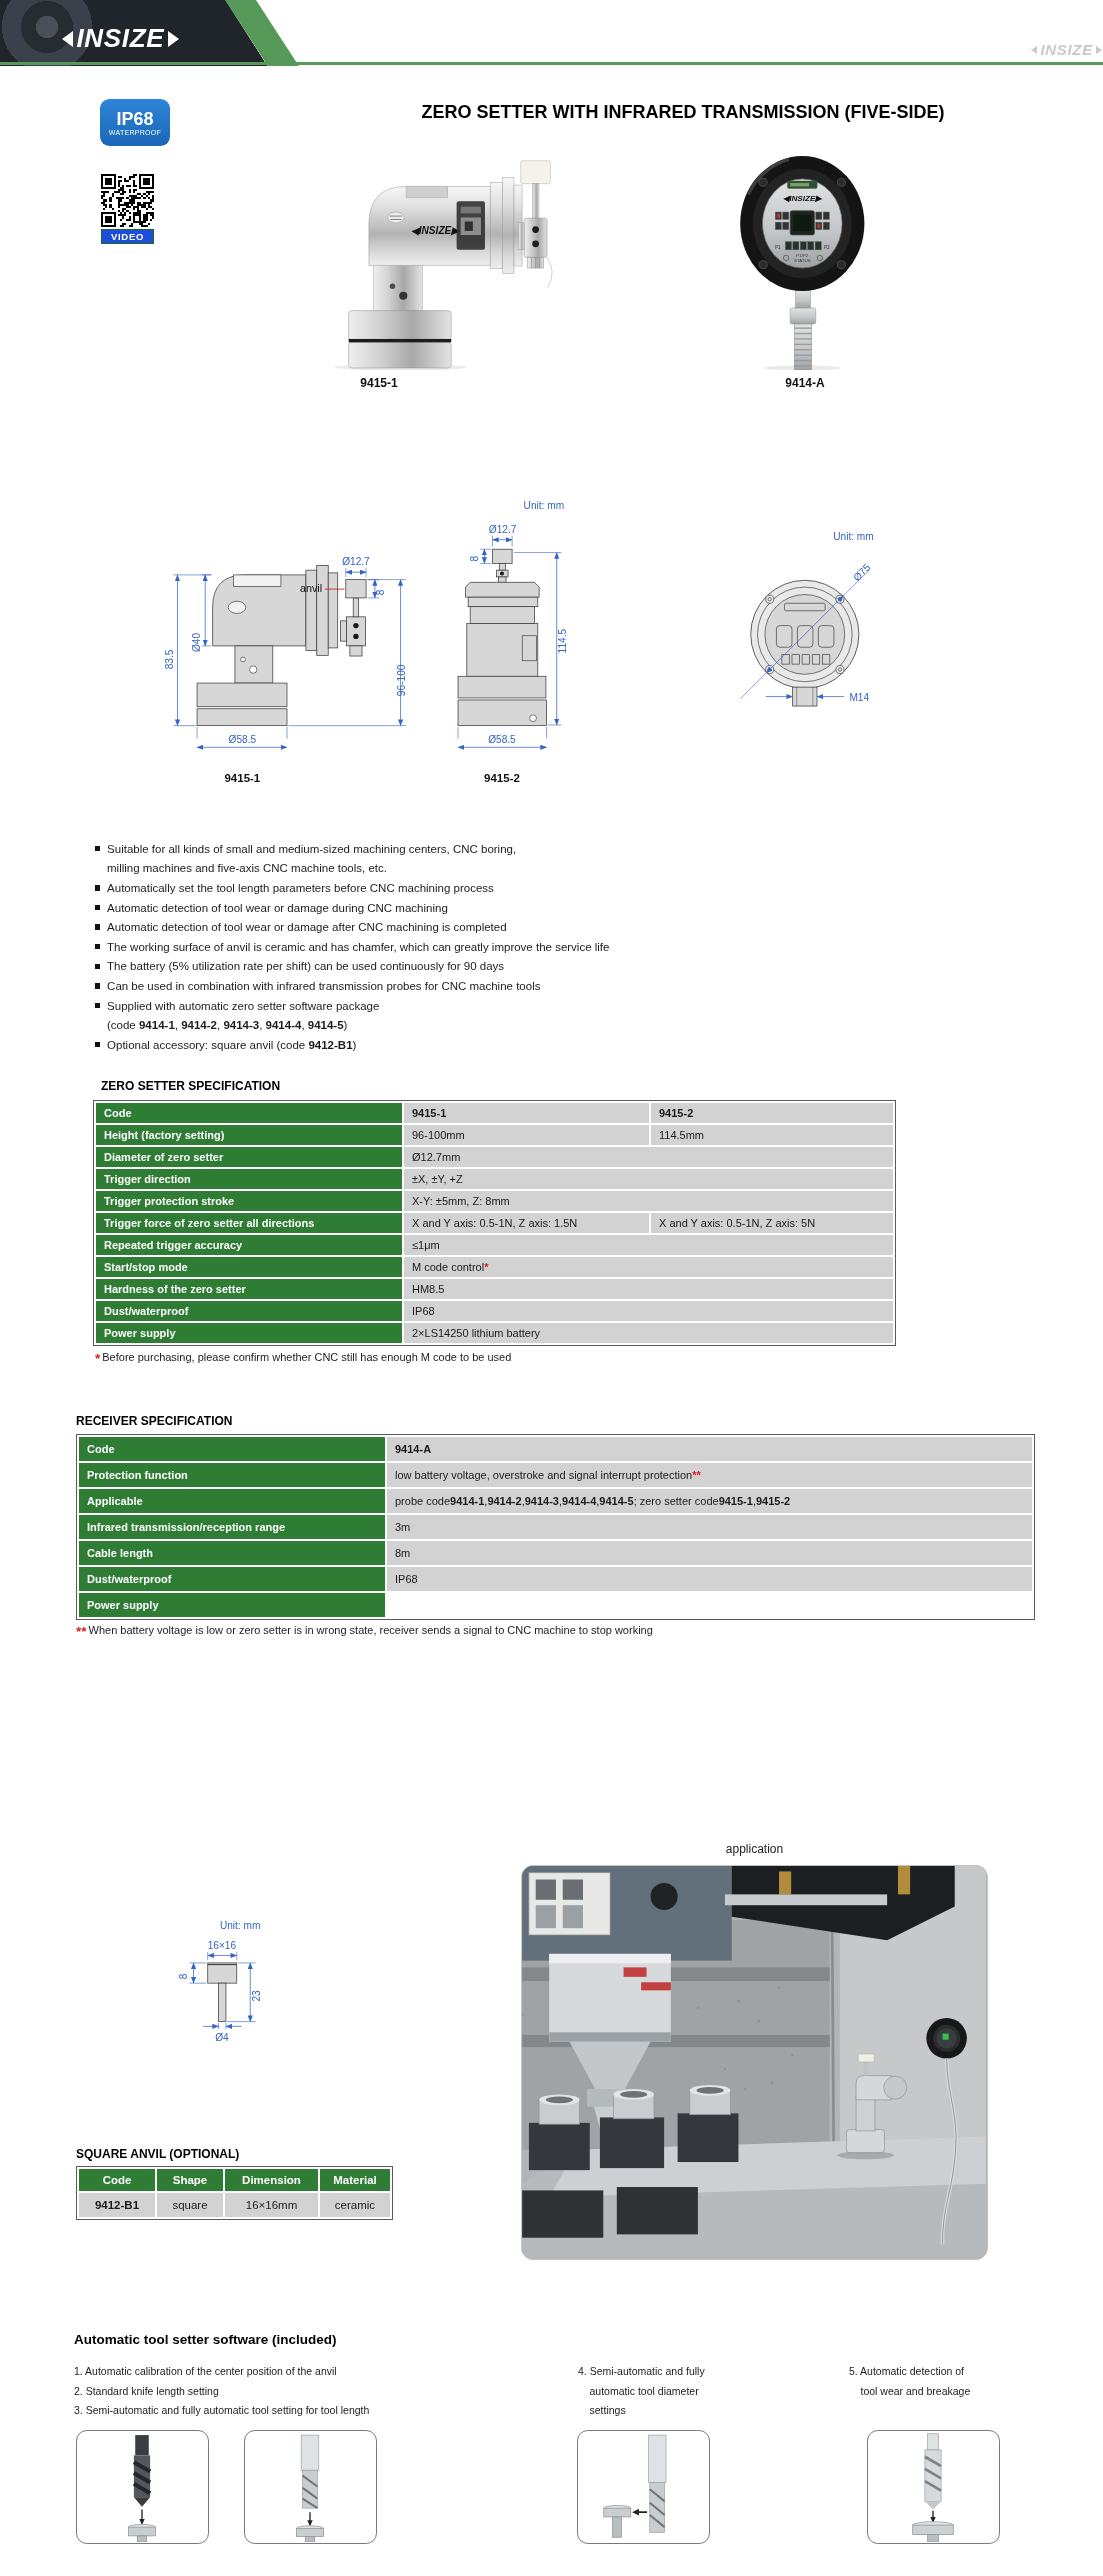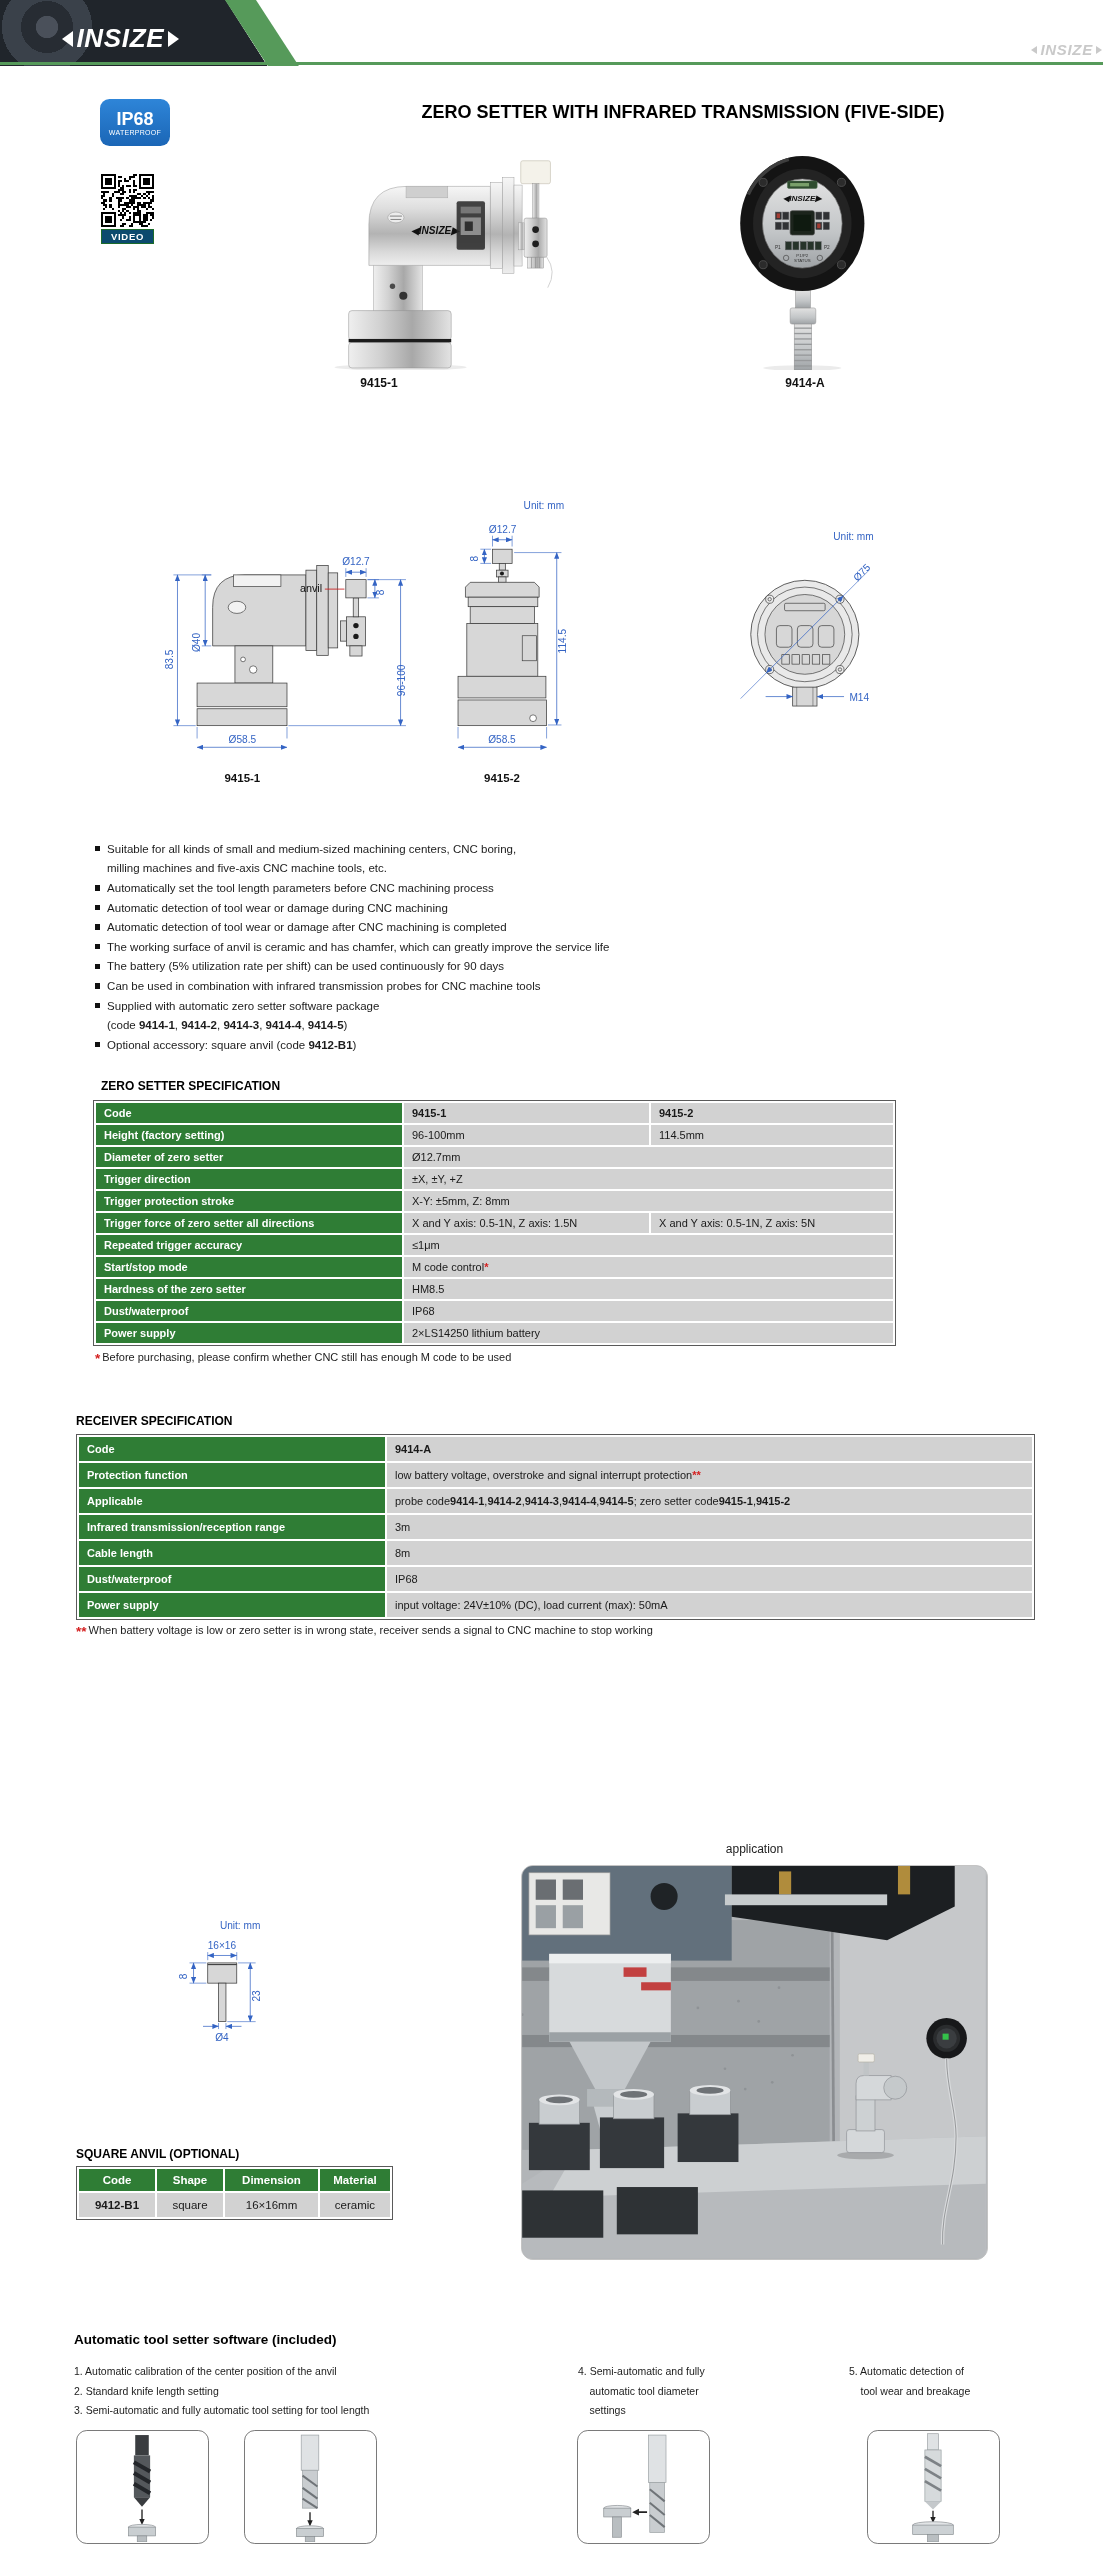--- a/index.html
+++ b/index.html
@@ -27,21 +27,21 @@
   #watermark .tri-l{width:0;height:0;border-top:4.7px solid transparent;border-bottom:4.7px solid transparent;border-right:6.8px solid #c9c9c9;}
   #watermark .tri-r{width:0;height:0;border-top:4.7px solid transparent;border-bottom:4.7px solid transparent;border-left:6.8px solid #c9c9c9;}
 
   
   #ip68{left:100px;top:99px;width:70px;height:47px;background:linear-gradient(180deg,#2e85d8,#1b66b6);border-radius:9.5px;
     display:flex;flex-direction:column;align-items:center;justify-content:center;color:#fff;}
   #ip68 .l1{font-size:18px;font-weight:bold;line-height:20px;}
   #ip68 .l2{font-size:7px;letter-spacing:0.3px;}
   #page-title{left:277px;top:99px;width:812px;height:27px;line-height:27px;text-align:center;font-size:18px;font-weight:bold;color:#000;}
   #qr-wrap{left:101px;top:174px;width:53px;height:53px;background:#fff;}
-  #video-badge{left:101px;top:229px;width:53px;height:15px;background:#0c4a6e;border:0.7px solid #1c6b2a;box-sizing:border-box;
+  #video-badge{left:101px;top:229px;width:53px;height:15px;background:#1d4ed8;border:0.7px solid #1c6b2a;box-sizing:border-box;
     color:#fff;font-weight:bold;font-size:9.5px;text-align:center;line-height:13.5px;letter-spacing:0.7px;}
 
   
   .prod-label{font-size:12px;font-weight:bold;text-align:center;color:#111;}
   #label-9415-1{left:291px;top:376px;width:176px;}
   #label-9414-a{left:717px;top:376px;width:176px;}
 
   
   .dimtext{font-size:15px;fill:#3464c4;font-family:"Liberation Sans",sans-serif;}
   .blk{font-size:16px;fill:#111;font-family:"Liberation Sans",sans-serif;}
@@ -763,23 +763,20 @@
       </div>
     </div>
     <div class="srow">
       <div class="slabel">Dust/waterproof</div>
       <div class="sval">
         <span>IP68</span>
       </div>
     </div>
     <div class="srow">
       <div class="slabel">Power supply</div>
-      <div class="sval">
-        <span>input voltage: 24V±10% (DC), load current (max): 50mA</span>
-      </div>
     </div>
   </div>
 <div class="abs fn" style="left:76px;top:1624px;width:879px;">
   <span class="fnmark">**</span><span>When battery voltage is low or zero setter is in wrong state, receiver sends a signal to CNC machine to stop working</span>
 </div>
 
 <div class="abs" style="left:169px;top:1917px;width:122px;height:135px;">
 <svg width="122" height="135" viewBox="0 0 180 200">
   <defs>
     <marker id="arr2" viewBox="0 0 10 8" refX="9.5" refY="4" markerWidth="9" markerHeight="7" orient="auto-start-reverse">

